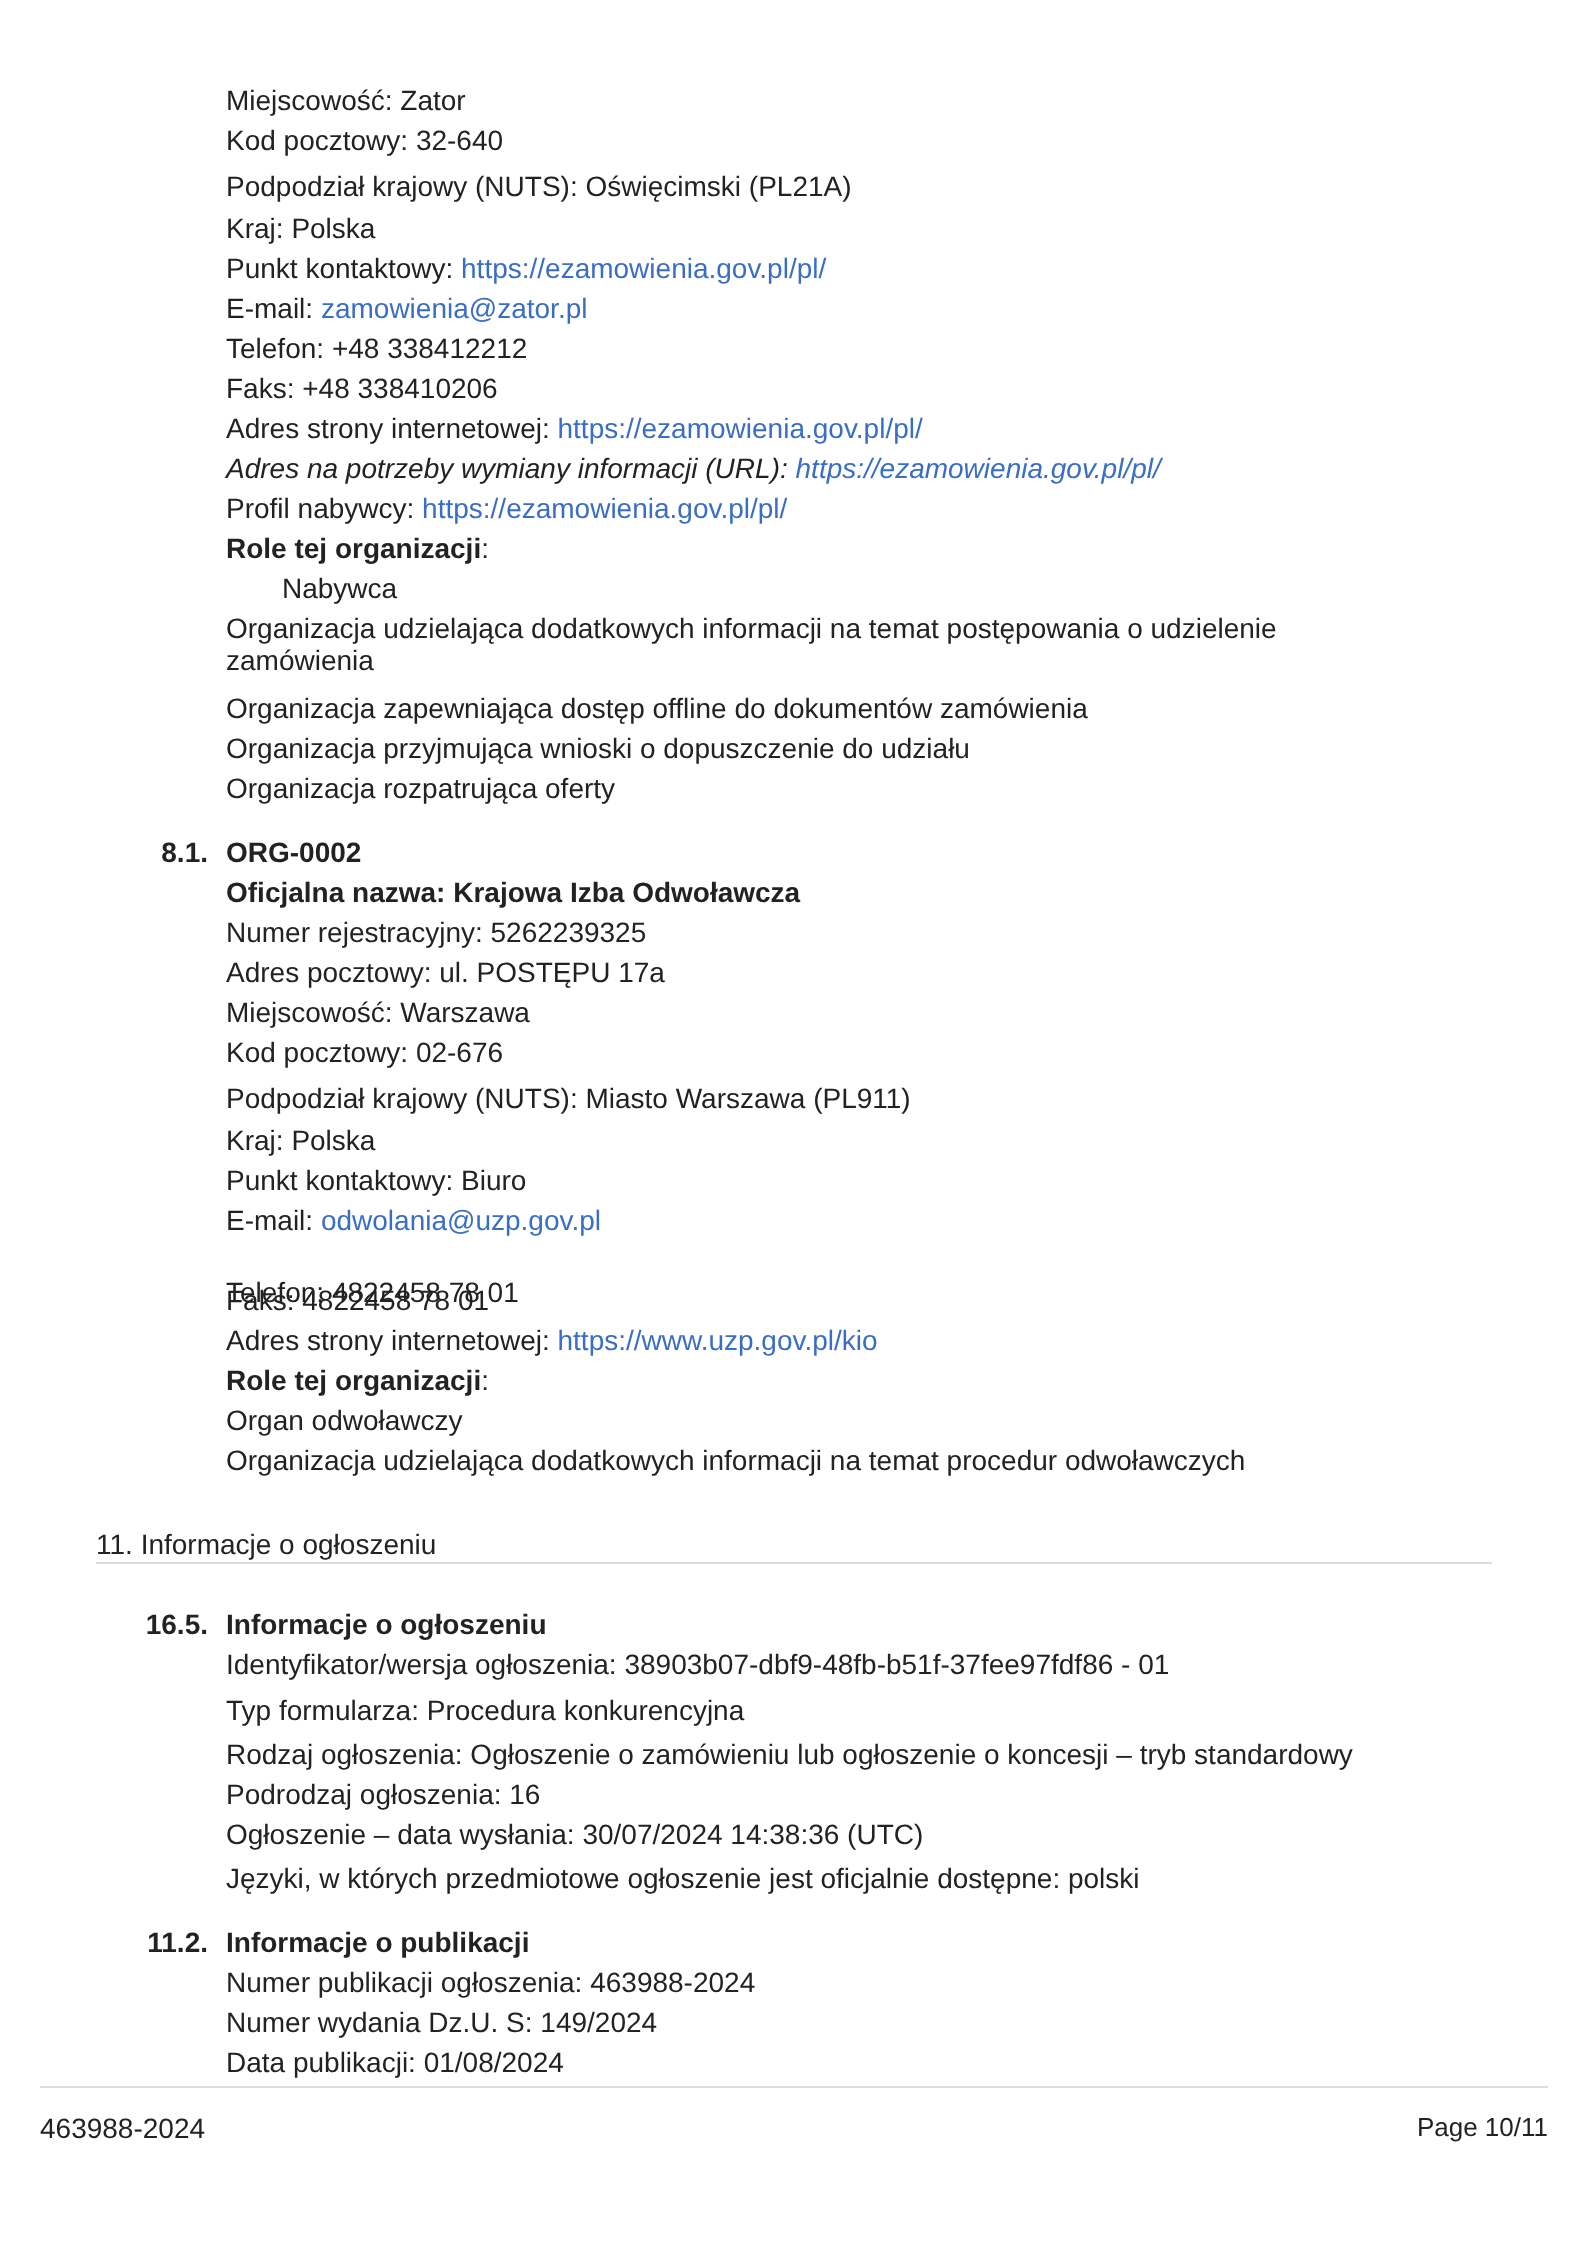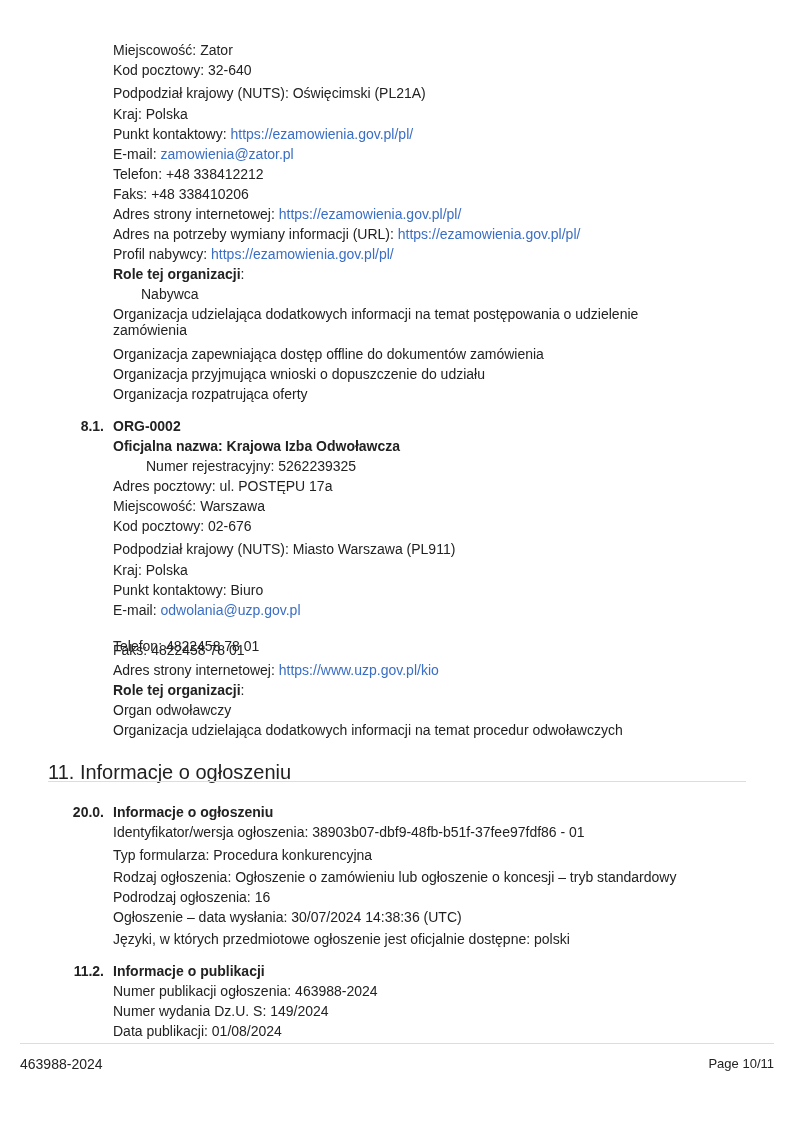--- a/index.html
+++ b/index.html
@@ -4,21 +4,21 @@
 <style>
   html, body { margin: 0; padding: 0; background: #ffffff; }
   body {
     width: 794px; height: 1123px; position: relative; overflow: hidden;
     font-family: "Liberation Sans", sans-serif; color: #222222; font-size: 14px;
   }
   .line { position: absolute; left: 113px; white-space: nowrap; line-height: 20px; }
   .link { color: #3a6ec4; }
   .bold { font-weight: bold; }
   .num { position: absolute; font-weight: bold; line-height: 20px; text-align: right; }
-  .sec-title { position: absolute; left: 48px; top: 763px; font-size: 20px; line-height: 18px; color: #222; }
+  .sec-title { position: absolute; left: 48px; top: 763px; font-size: 14px; line-height: 18px; color: #222; }
   .sec-rule { position: absolute; left: 48px; top: 781px; width: 698px; height: 1px; background: #dddddd; }
   .foot-rule { position: absolute; left: 20px; top: 1043px; width: 754px; height: 1px; background: #dddddd; }
   .foot-left { position: absolute; left: 20px; top: 1056px; font-size: 14px; color: #222; }
   .foot-right { position: absolute; right: 20px; top: 1056px; font-size: 13px; color: #222; }
 </style>
 </head>
 <body>
 
 <div id="doc"></div>
 
@@ -30,47 +30,47 @@
 
 <div class="line" style="top: 40px;"><span>Miejscowość: </span><span>Zator</span></div>
 <div class="line" style="top: 60px;"><span>Kod pocztowy: </span><span>32-640</span></div>
 <div class="line" style="top: 83px;"><span>Podpodział krajowy (NUTS): </span><span>Oświęcimski (PL21A)</span></div>
 <div class="line" style="top: 104px;"><span>Kraj: </span><span>Polska</span></div>
 <div class="line" style="top: 124px;"><span>Punkt kontaktowy: </span><span class="link">https://ezamowienia.gov.pl/pl/</span></div>
 <div class="line" style="top: 144px;"><span>E-mail: </span><span class="link">zamowienia@zator.pl</span></div>
 <div class="line" style="top: 164px;"><span>Telefon: </span><span>+48 338412212</span></div>
 <div class="line" style="top: 184px;"><span>Faks: </span><span>+48 338410206</span></div>
 <div class="line" style="top: 204px;"><span>Adres strony internetowej: </span><span class="link">https://ezamowienia.gov.pl/pl/</span></div>
-<div class="line" style="top: 224px;"><span>Adres na potrzeby wymiany informacji (URL): </span><span class="link">https://ezamowienia.gov.pl/pl/</span></div>
+<div class="line" style="top: 224px; font-style: italic;"><span>Adres na potrzeby wymiany informacji (URL): </span><span class="link">https://ezamowienia.gov.pl/pl/</span></div>
 <div class="line" style="top: 244px;"><span>Profil nabywcy: </span><span class="link">https://ezamowienia.gov.pl/pl/</span></div>
 <div class="line" style="top: 264px;"><span class="bold">Role tej organizacji</span><span>:</span></div>
 <div class="line" style="top: 284px; margin-left: 28px;">Nabywca</div>
 <div class="line" style="top: 304px;">Organizacja udzielająca dodatkowych informacji na temat postępowania o udzielenie</div>
 <div class="line" style="top: 320px;">zamówienia</div>
 <div class="line" style="top: 344px;">Organizacja zapewniająca dostęp offline do dokumentów zamówienia</div>
 <div class="line" style="top: 364px;">Organizacja przyjmująca wnioski o dopuszczenie do udziału</div>
 <div class="line" style="top: 384px;">Organizacja rozpatrująca oferty</div>
 <div class="num" style="top: 416px; right: 690px;">8.1.</div>
 <div class="line bold" style="top: 416px;">ORG-0002</div>
 <div class="line" style="top: 436px; font-weight: bold;"><span>Oficjalna nazwa: </span><span>Krajowa Izba Odwoławcza</span></div>
-<div class="line" style="top: 456px; margin-left: 33px;"><span>Numer rejestracyjny: </span><span>5262239325</span></div>
+<div class="line" style="top: 456px;"><span>Numer rejestracyjny: </span><span>5262239325</span></div>
 <div class="line" style="top: 476px;"><span>Adres pocztowy: </span><span>ul. POSTĘPU 17a</span></div>
 <div class="line" style="top: 496px;"><span>Miejscowość: </span><span>Warszawa</span></div>
 <div class="line" style="top: 516px;"><span>Kod pocztowy: </span><span>02-676</span></div>
 <div class="line" style="top: 539px;"><span>Podpodział krajowy (NUTS): </span><span>Miasto Warszawa (PL911)</span></div>
 <div class="line" style="top: 560px;"><span>Kraj: </span><span>Polska</span></div>
 <div class="line" style="top: 580px;"><span>Punkt kontaktowy: </span><span>Biuro</span></div>
 <div class="line" style="top: 600px;"><span>E-mail: </span><span class="link">odwolania@uzp.gov.pl</span></div>
 <div class="line" style="top: 612px; margin-top: 24px;"><span>Telefon: </span><span>4822458 78 01</span></div>
 <div class="line" style="top: 640px;"><span>Faks: </span><span>4822458 78 01</span></div>
 <div class="line" style="top: 660px;"><span>Adres strony internetowej: </span><span class="link">https://www.uzp.gov.pl/kio</span></div>
 <div class="line" style="top: 680px;"><span class="bold">Role tej organizacji</span><span>:</span></div>
 <div class="line" style="top: 700px;">Organ odwoławczy</div>
 <div class="line" style="top: 720px;">Organizacja udzielająca dodatkowych informacji na temat procedur odwoławczych</div>
-<div class="num" style="top: 802px; right: 690px;">20.0.</div>
+<div class="num" style="top: 802px; right: 690px;">16.5.</div>
 <div class="line bold" style="top: 802px;">Informacje o ogłoszeniu</div>
 <div class="line" style="top: 822px;">Identyfikator/wersja ogłoszenia: 38903b07-dbf9-48fb-b51f-37fee97fdf86 - 01</div>
 <div class="line" style="top: 845px;">Typ formularza: Procedura konkurencyjna</div>
 <div class="line" style="top: 867px;">Rodzaj ogłoszenia: Ogłoszenie o zamówieniu lub ogłoszenie o koncesji – tryb standardowy</div>
 <div class="line" style="top: 887px;">Podrodzaj ogłoszenia: 16</div>
 <div class="line" style="top: 907px;">Ogłoszenie – data wysłania: 30/07/2024 14:38:36 (UTC)</div>
 <div class="line" style="top: 929px;">Języki, w których przedmiotowe ogłoszenie jest oficjalnie dostępne: polski</div>
 <div class="num" style="top: 961px; right: 690px;">11.2.</div>
 <div class="line bold" style="top: 961px;">Informacje o publikacji</div>
 <div class="line" style="top: 981px;">Numer publikacji ogłoszenia: 463988-2024</div>

